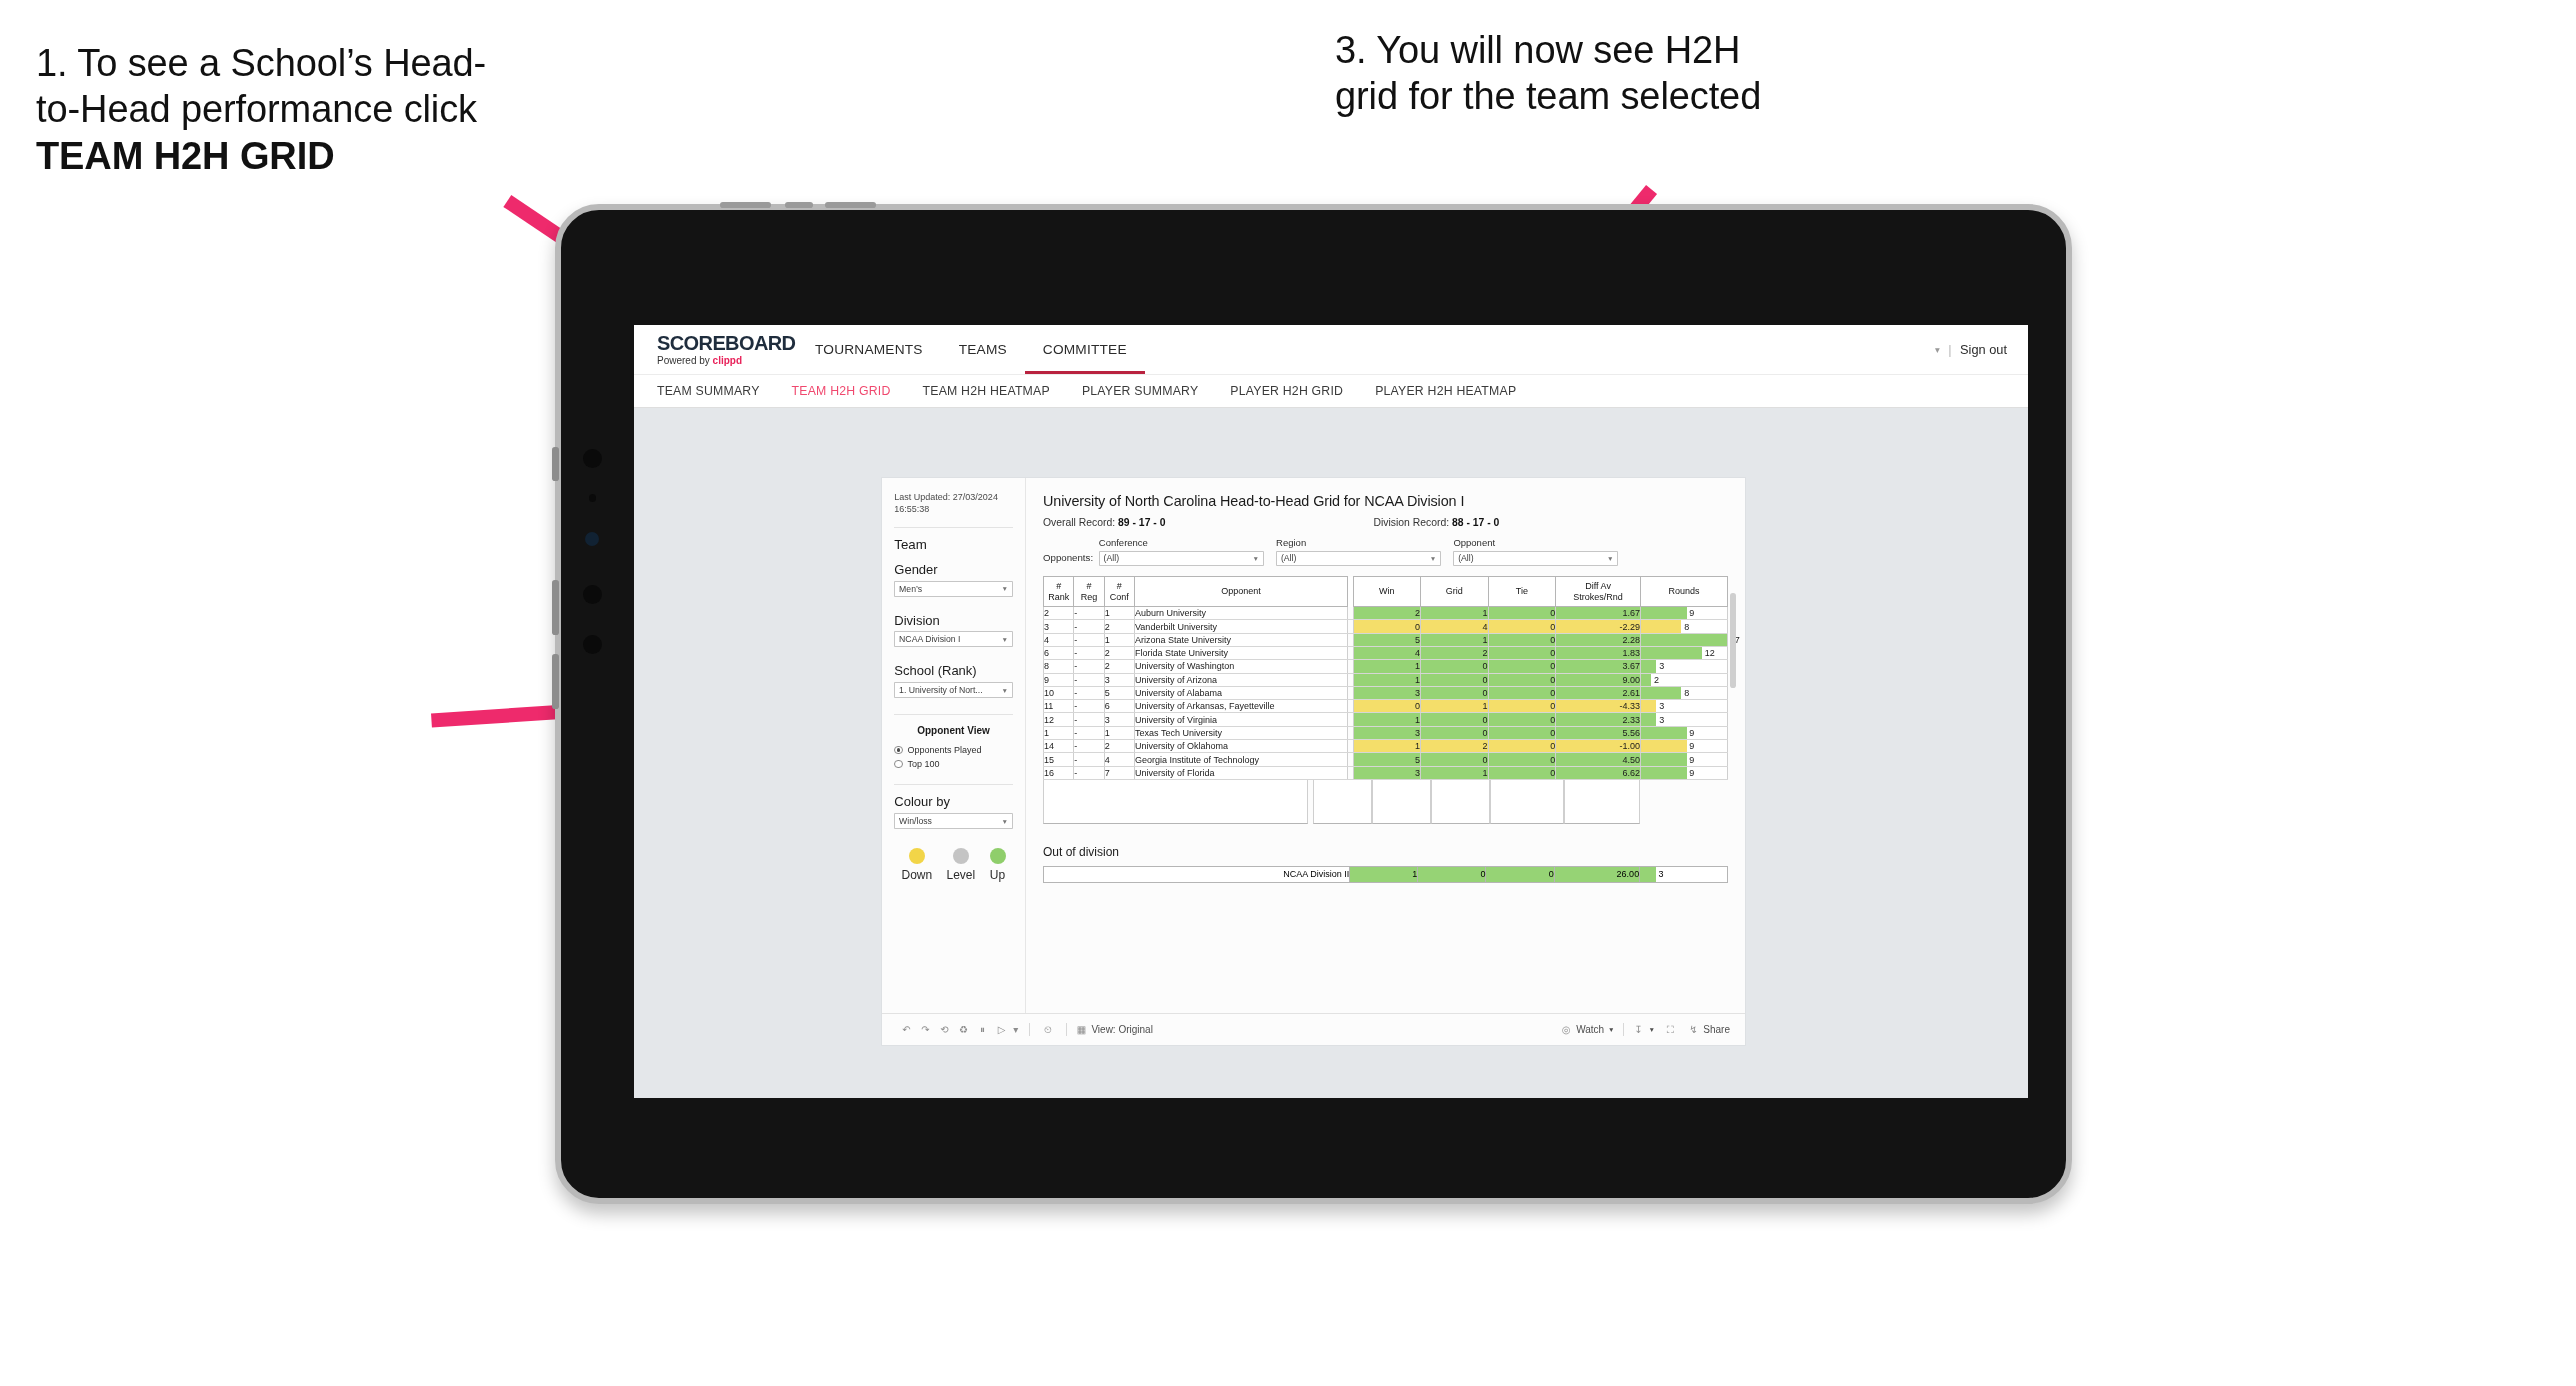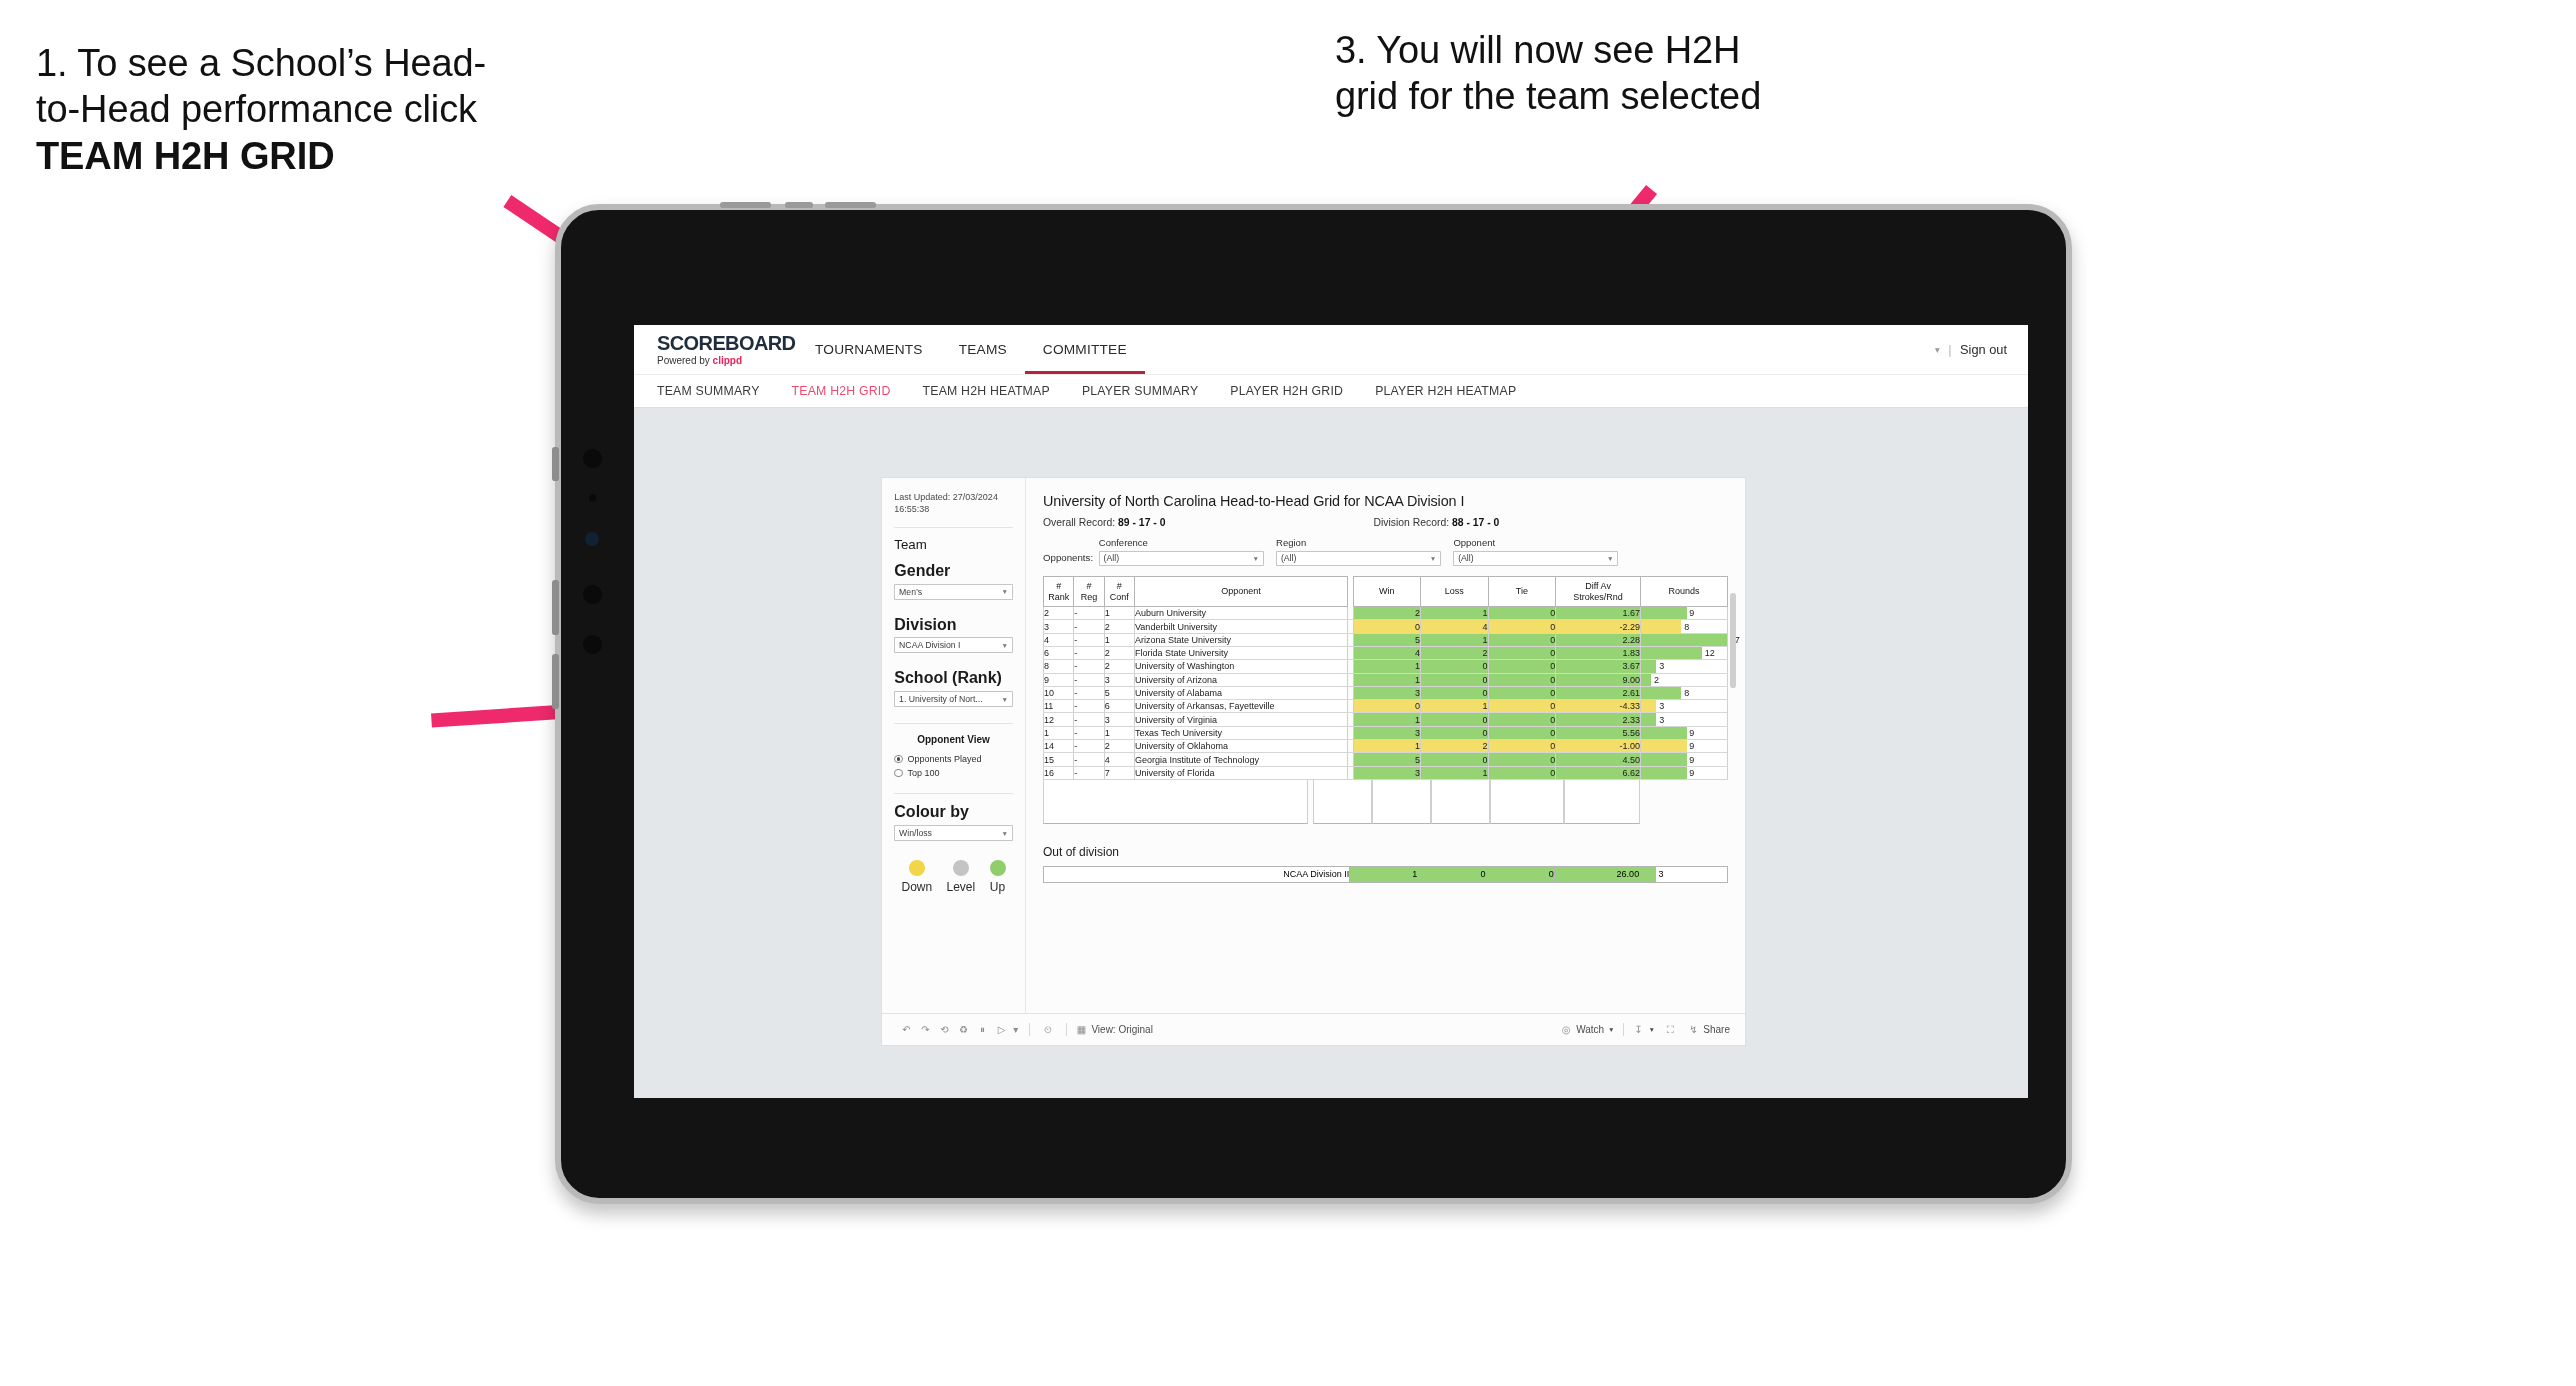--- a/index.html
+++ b/index.html
@@ -96,21 +96,21 @@
     display:flex; flex-direction:column;
   }
   #vizbody { display:flex; flex:1; min-height:0; }
 
   
   #side { width: 144px; border-right:0.9px solid #e6e6e6; padding: 13.3px 12.3px 0 12.3px; }
   .lastupd { font-size: 9px; color:#4a4a4a; line-height:1.35; }
   .hr { height:0.9px; background:#e3e3e3; margin: 11.4px 0 9.5px 0; }
   .sec-title { font-size:13.3px; color:#1a1a1a; font-weight:400; margin-bottom:9.5px; }
   .sec-title.center { text-align:center; font-weight:700; font-size:10px; }
-  .fld-label { font-size:16px; font-weight:700; color:#1b1b1b; margin-bottom:3.8px; }
+  .fld-label { font-size:13px; font-weight:400; color:#1b1b1b; margin-bottom:3.8px; }
   .ddown {
     height:16px; border:0.9px solid #c6c6c6; background:#fff; border-radius:0.9px;
     display:flex; align-items:center; padding:0 3.8px; font-size:8.7px; color:#3c3c3c;
     justify-content:space-between; cursor:pointer;
   }
   .ddown .cv { font-size:6.6px; color:#777; }
   .fld { margin-bottom: 16px; }
   .radio-row { display:flex; align-items:center; gap:4.7px; margin-bottom:3.8px; font-size:9px; color:#2e2e2e; cursor:pointer;}
   .rdot { width:8.5px; height:8.5px; border-radius:50%; border:1.1px solid #8a8a8a; background:#fff;
           display:flex; align-items:center; justify-content:center; }
@@ -356,21 +356,21 @@
               <div id="tblwrap">
                 <table class="h2h">
                   <thead>
                     <tr>
                       <th class="c-rank"><span>#</span><br><span>Rank</span></th>
                       <th class="c-reg"><span>#</span><br><span>Reg</span></th>
                       <th class="c-conf"><span>#</span><br><span>Conf</span></th>
                       <th class="c-opp">Opponent</th>
                       <th class="gap-col"></th>
                       <th class="c-num">Win</th>
-                      <th class="c-num">Loss</th>
+                      <th class="c-num">Grid</th>
                       <th class="c-num">Tie</th>
                       <th class="c-diff"><span>Diff Av</span><br><span>Strokes/Rnd</span></th>
                       <th class="c-rounds">Rounds</th>
                     </tr>
                   </thead>
                   <tbody id="h2h-body">
                       <tr>
                         <td class="rank">2</td>
                         <td class="reg">-</td>
                         <td class="conf">1</td>

